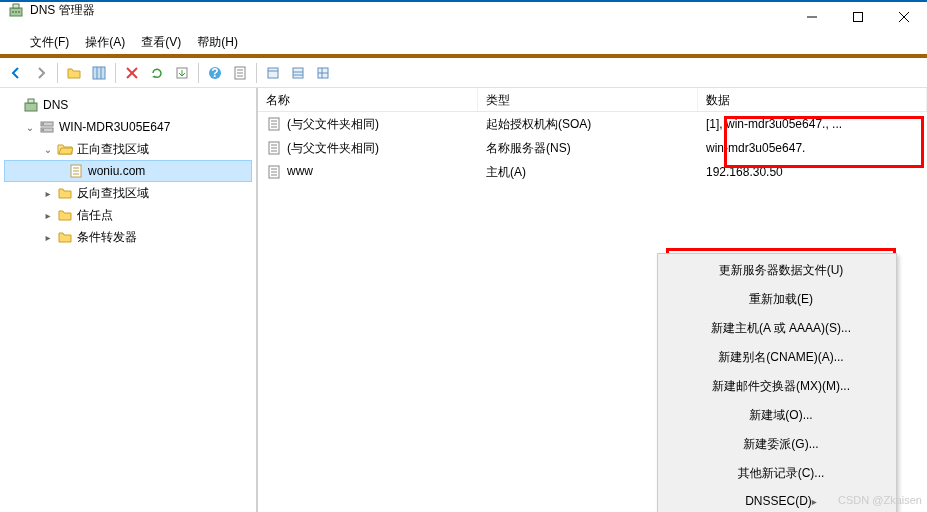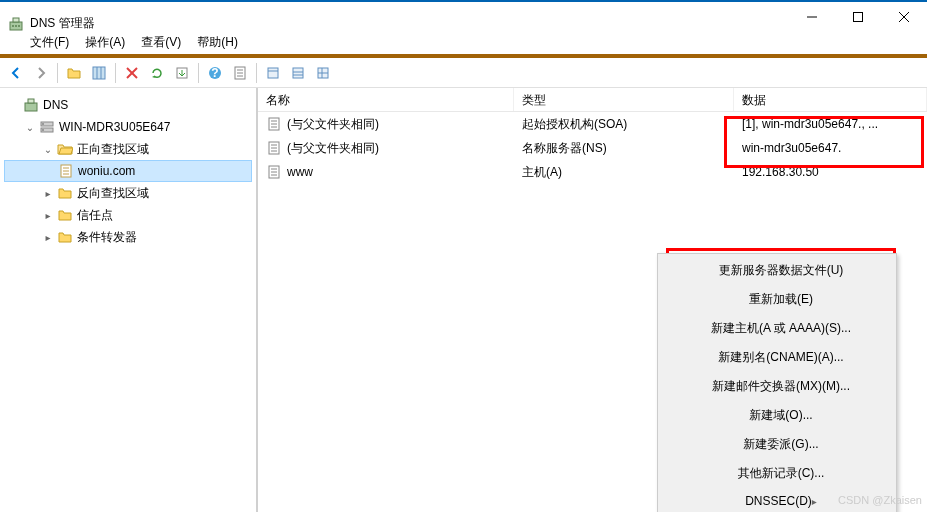--- a/index.html
+++ b/index.html
@@ -1,20 +1,20 @@
 <!DOCTYPE html>
 <html><head>
   <meta charset="utf-8">
   <style>
     * { margin: 0; padding: 0; box-sizing: border-box; font-family: "Microsoft YaHei", "Segoe UI", sans-serif; font-size: 12px; }
     body { background: #fff; width: 927px; height: 512px; overflow: hidden; position: relative; }
     
     .window { border-top: 2px solid #0063b1; background: #fff; height: 100%; display: flex; flex-direction: column; }
     
-    .titlebar { height: 30px; display: flex; align-items: flex-end; padding: 0 0 0 8px; }
+    .titlebar { height: 30px; display: flex; align-items: flex-start; padding: 0 0 0 8px; }
     .titlebar-icon { width: 16px; height: 16px; margin-right: 6px; }
     .titlebar-title { flex: 1; font-size: 12px; }
     .titlebar-buttons { display: flex; }
     .titlebar-btn { width: 46px; height: 30px; display: flex; align-items: center; justify-content: center; font-size: 10px; }
     
     .menubar { height: 26px; display: flex; align-items: flex-end; padding: 0 22px; border-bottom: 4px solid #a16207; }
     .menu-item { padding: 3px 8px; font-size: 12px; }
     
     .toolbar { height: 30px; display: flex; align-items: center; padding: 0 4px; border-bottom: 1px solid #e0e0e0; gap: 1px; }
     .tool-btn { width: 24px; height: 24px; display: flex; align-items: center; justify-content: center; border: 1px solid transparent; }
@@ -24,30 +24,30 @@
     
     .tree-panel { width: 258px; border-right: 2px solid #d0d0d0; padding: 6px 4px; overflow: auto; }
     .tree-node { display: flex; align-items: center; height: 22px; padding: 0 2px; white-space: nowrap; cursor: default; }
     .tree-node.selected { background: #cce8ff; border: 1px solid #99d1ff; }
     .tree-toggle { width: 16px; height: 16px; display: flex; align-items: center; justify-content: center; font-size: 10px; color: #666; }
     .tree-toggle.spacer { visibility: hidden; }
     .tree-icon { width: 16px; height: 16px; margin: 0 4px 0 1px; flex-shrink: 0; }
     .tree-label { font-size: 12px; }
     .indent-1 { padding-left: 18px; }
     .indent-2 { padding-left: 36px; }
-    .indent-3 { padding-left: 36px; }
+    .indent-3 { padding-left: 46px; }
     
     .list-panel { flex: 1; position: relative; overflow: auto; }
     .list-header { display: flex; height: 24px; border-bottom: 1px solid #e8e8e8; }
     .list-header-col { padding: 4px 8px; font-size: 12px; border-right: 1px solid #f0f0f0; }
-    .col-name { width: 256px; }
+    .col-name { width: 220px; }
     .col-type { width: 220px; }
     .col-data { flex: 1; }
     .list-row { display: flex; height: 24px; align-items: center; }
-    .list-cell { padding: 2px 8px; font-size: 12px; display: flex; align-items: center; overflow: hidden; white-space: nowrap; }
+    .list-cell { padding: 2px 8px; font-size: 12px; display: flex; align-items: flex-start; overflow: hidden; white-space: nowrap; }
     .record-icon { width: 16px; height: 16px; margin-right: 5px; flex-shrink: 0; }
     
     .highlight-box { position: absolute; border: 3px solid #ff0000; pointer-events: none; }
     .hl1 { top: 28px; left: 466px; width: 200px; height: 52px; }
     .hl2 { top: 160px; left: 408px; width: 230px; height: 82px; }
     
     .context-menu { position: absolute; background: #f0f0f0; border: 1px solid #ccc; box-shadow: 2px 2px 4px rgba(0,0,0,0.2); min-width: 240px; padding: 2px; top: 253px; left: 657px; }
     .ctx-item { padding: 6px 24px 6px 32px; font-size: 12px; display: flex; justify-content: center; align-items: center; cursor: default; }
     .ctx-arrow { font-size: 10px; color: #666; }
     

